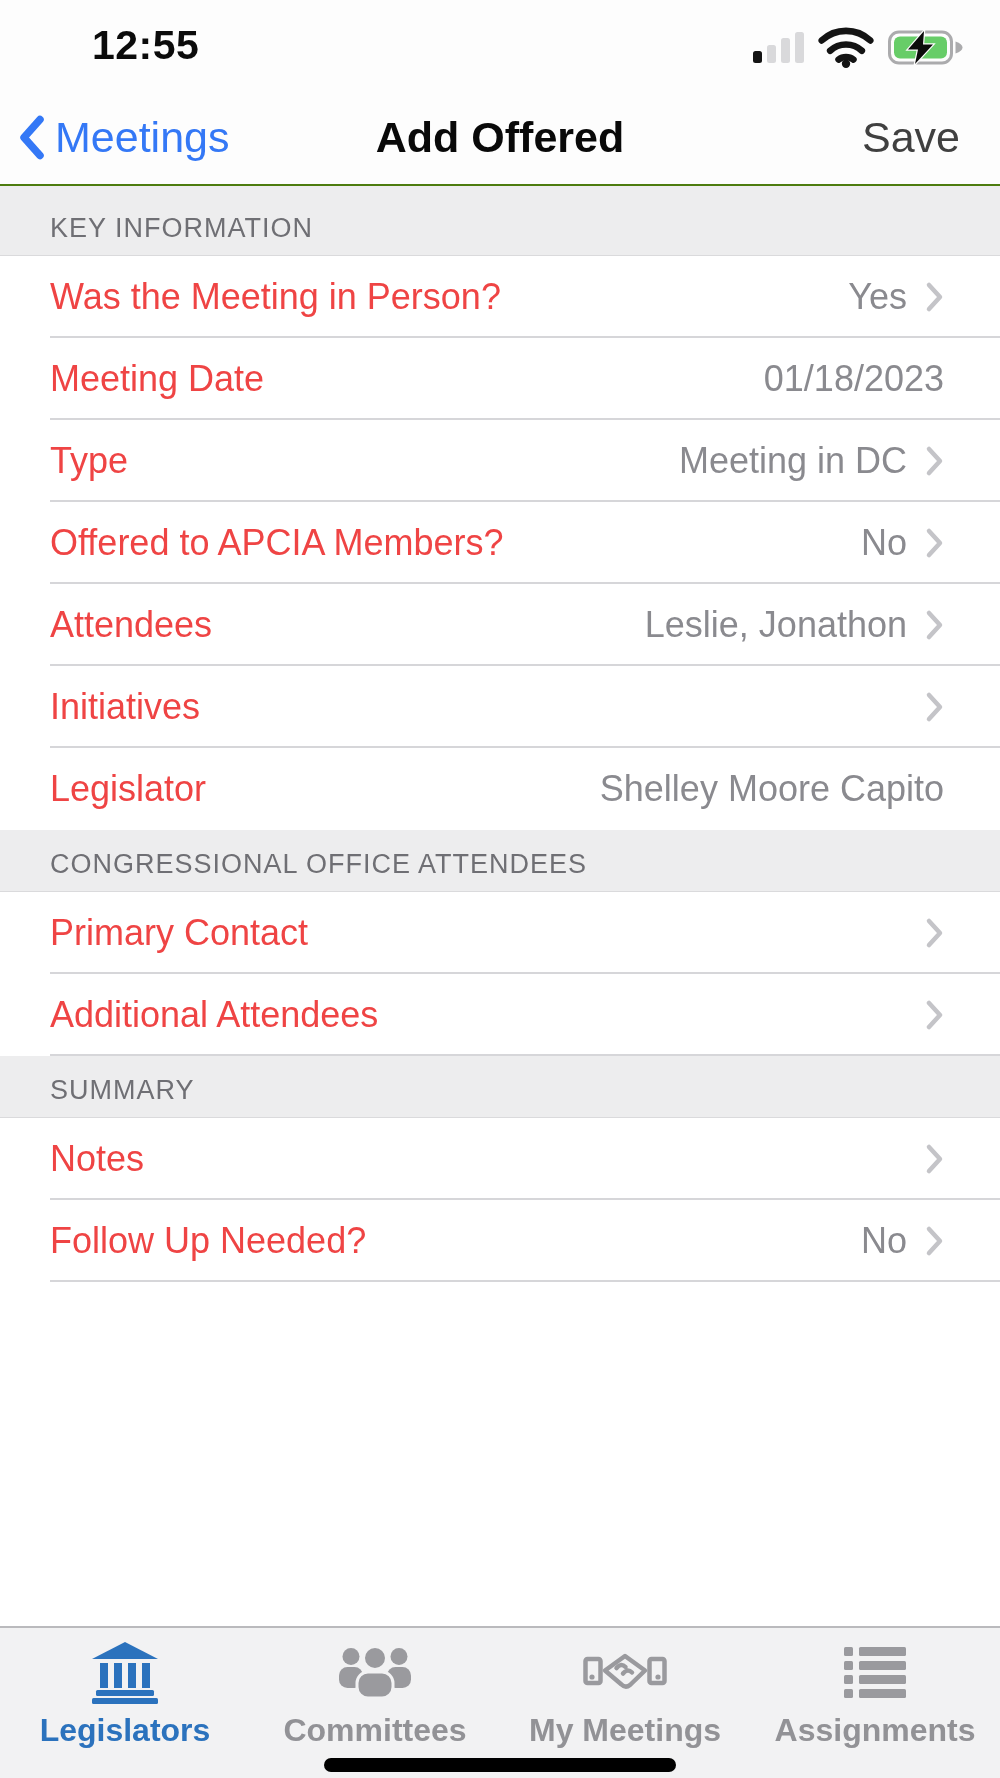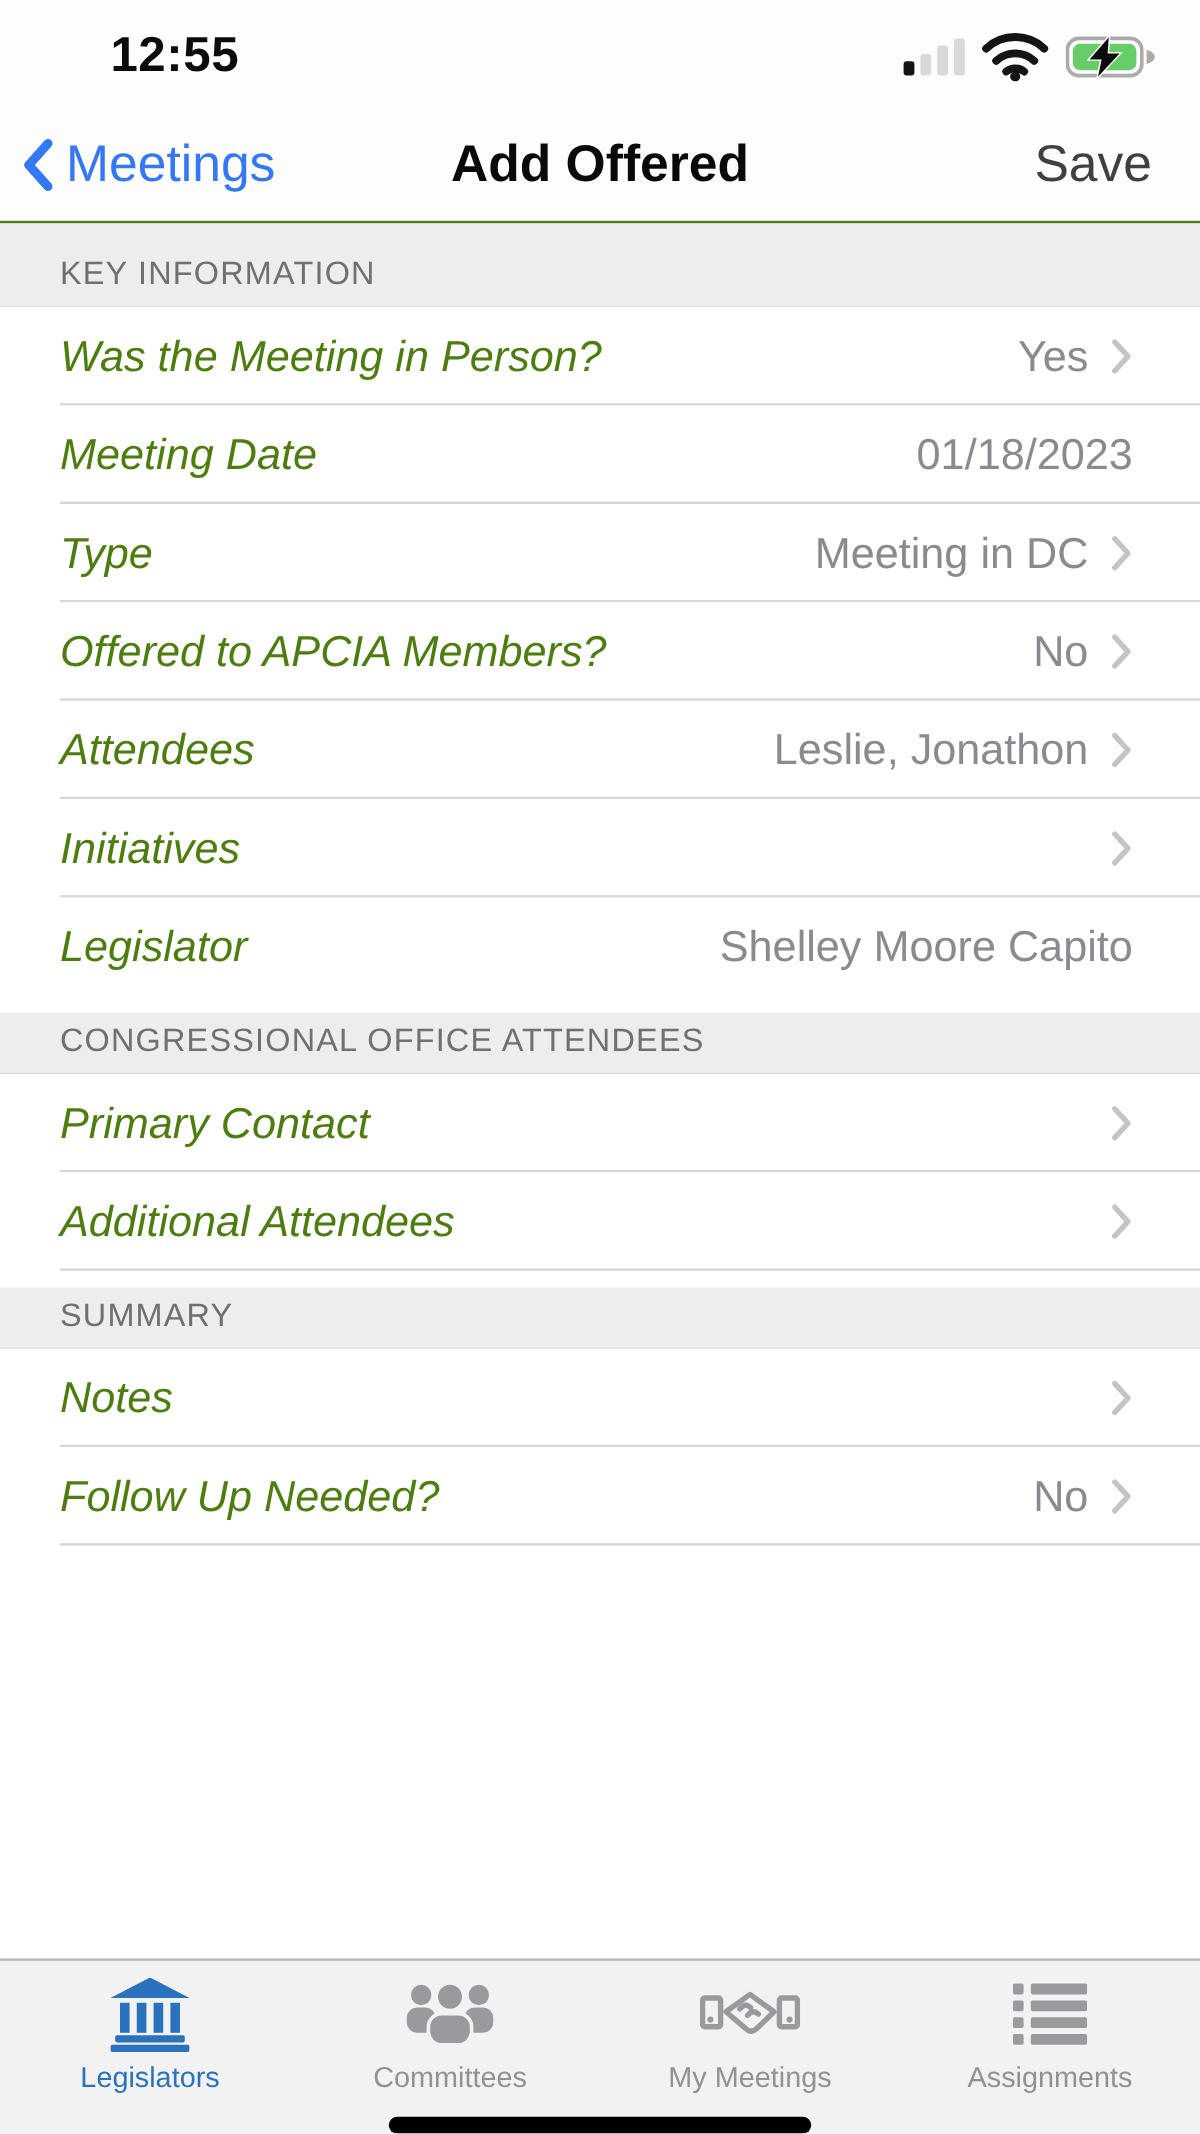--- a/index.html
+++ b/index.html
@@ -28,39 +28,39 @@
              font-size:43px;font-weight:700;color:#090909;white-space:nowrap;}
   .save{position:absolute;right:40px;top:50%;transform:translateY(-50%);
         font-size:43px;color:#404040;cursor:pointer;}
 
   
   .band{background:#ededee;display:flex;align-items:flex-end;
         padding:0 0 11px 50px;box-sizing:border-box;
         border-bottom:1.5px solid #dadadc;}
   .band span{font-size:27px;color:#6f6f74;letter-spacing:1px;}
   .band--first{height:70px;}
-  .band--mid{height:51px;margin-top:14px;}
+  .band--mid{height:62px;}
 
   .row{position:relative;height:82px;background:#fff;display:flex;
        align-items:center;padding:0 56px 0 50px;box-sizing:border-box;cursor:pointer;}
-  .row-label{font-size:36px;color:#4d7c0f;white-space:nowrap;font-style:italic;}
+  .row-label{font-size:36px;color:#ef4444;white-space:nowrap;}
   .row-value{margin-left:auto;font-size:36px;color:#8a8a8f;white-space:nowrap;}
   .chev{margin-left:18px;flex:0 0 auto;}
   .hasdiv::after{content:"";position:absolute;left:50px;right:0;bottom:0;
                  height:2px;background:#d6d6d9;}
   .filler{height:344px;background:#fff;}
 
   
   .tabbar{position:relative;height:168px;background:#f2f2f3;
           border-top:2px solid #bababd;box-sizing:border-box;
           display:flex;align-items:flex-start;padding-top:14px;}
   .tab{flex:1 1 0;display:flex;flex-direction:column;align-items:center;
        gap:8px;cursor:pointer;}
   .tab-icon{height:62px;display:flex;align-items:center;justify-content:center;}
-  .tab-label{font-size:24px;color:#929296;}
+  .tab-label{font-size:32px;color:#929296;font-weight:bold;}
   .tab.active .tab-label{color:#2b72bd;}
   .home-indicator{position:absolute;left:50%;bottom:22px;transform:translateX(-50%);
                   width:352px;height:14px;border-radius:7px;background:#000;cursor:grab;}
 </style>
 </head>
 <body>
 
 <div class="phone">
 
   <div class="statusbar">

